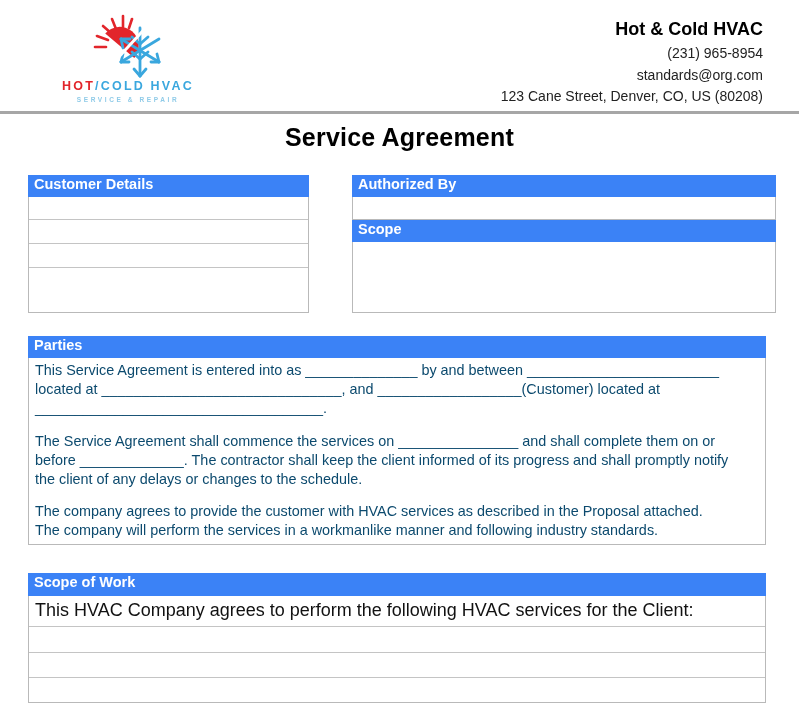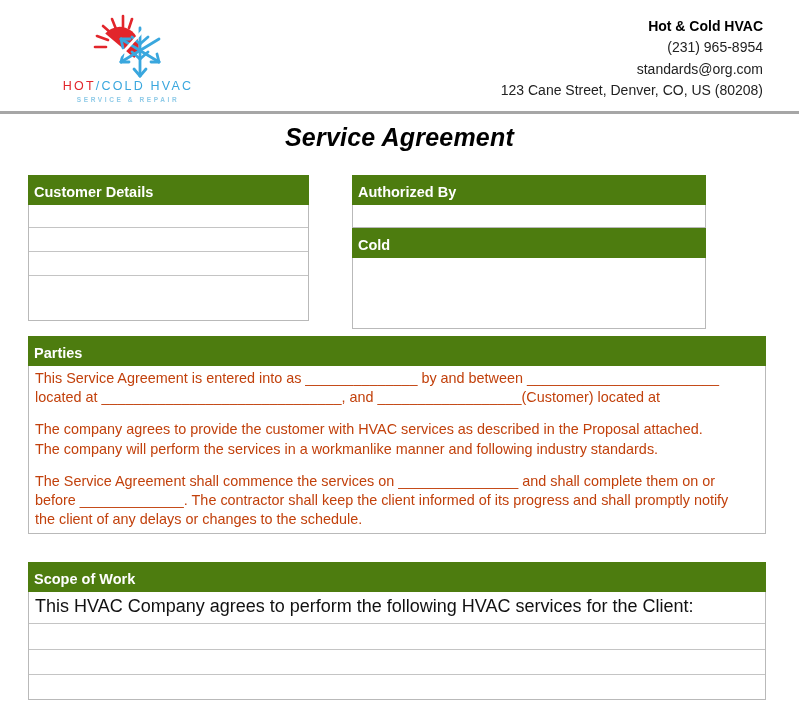--- a/index.html
+++ b/index.html
@@ -31,21 +31,21 @@
   }
   .logo-mark {
     width: 86px;
     height: 64px;
     margin: 0 auto;
     display: block;
   }
   .logo-wordmark {
     margin-top: 2px;
     font-size: 12.5px;
-    font-weight: normal;
+    font-weight: bold;
     letter-spacing: 2.2px;
     line-height: 1.1;
     white-space: nowrap;
   }
   .logo-wordmark .hot { color: #e2252b; }
   .logo-wordmark .cold { color: #3aa7de; }
   .logo-tagline {
     margin-top: 2px;
     font-size: 6.5px;
     font-weight: bold;
@@ -55,21 +55,21 @@
   }
 
   .company-block {
     position: absolute;
     right: 36px;
     top: 16px;
     text-align: right;
     line-height: 1.52;
   }
   .company-name {
-    font-size: 14px;
+    font-size: 18px;
     font-weight: bold;
     color: #000000;
   }
   .company-line {
     font-size: 14px;
     color: #222222;
   }
 
   .head-rule {
     position: absolute;
@@ -81,36 +81,35 @@
   }
 
   
   .doc-title {
     text-align: center;
     font-size: 25px;
     font-weight: bold;
     color: #000000;
     margin-top: 11px;
     letter-spacing: 0.2px;
-    font-style: italic;
   }
 
   
   .panel {
     border: 1px solid #b9b9b9;
     border-top: none;
     background: #ffffff;
     box-sizing: border-box;
   }
   .bar {
-    background: #4d7c0f;
+    background: #3b82f6;
     color: #ffffff;
     font-weight: bold;
     font-size: 14.5px;
-    padding: 8px 0 4px 6px;
+    padding: 0 0 4px 6px;
     line-height: 1.25;
     box-sizing: border-box;
   }
   .row {
     border-top: 1px solid #c4c4c4;
     box-sizing: border-box;
   }
   .row:first-child { border-top: none; }
 
   
@@ -122,21 +121,21 @@
   .col-left {
     position: absolute;
     left: 28px;
     top: 0;
     width: 281px;
   }
   .col-right {
     position: absolute;
     left: 352px;
     top: 0;
-    width: 354px;
+    width: 424px;
   }
   .cd-r1 { height: 22px; }
   .cd-r2 { height: 24px; }
   .cd-r3 { height: 24px; }
   .cd-r4 { height: 45px; }
 
   .auth-row { height: 22px; }
   .notes-body { height: 70px; }
 
   
@@ -145,21 +144,21 @@
   }
   .section-body {
     border: 1px solid #b9b9b9;
     border-top: none;
     padding: 0;
     box-sizing: border-box;
   }
   .section-text {
     font-size: 14.4px;
     line-height: 1.33;
-    color: #c2410c;
+    color: #0c4a6e;
     padding: 3px 6px 4px 6px;
   }
   .section-text p { margin: 0; }
   .section-text p.gap { margin-top: 13px; }
 
   .parties-wrap { margin-top: 22px; border-radius: 10px; }
   .scope-wrap { margin-top: 28px; }
 
   .scope-intro {
     font-size: 18px;
@@ -233,44 +232,45 @@
       <div class="row cd-r3"></div>
       <div class="row cd-r4"></div>
     </div>
   </div>
 
   <div class="col-right">
     <div class="bar">Authorized By</div>
     <div class="panel">
       <div class="row auth-row"></div>
     </div>
-    <div class="bar">Cold</div>
+    <div class="bar">Scope</div>
     <div class="panel">
       <div class="row notes-body"></div>
     </div>
   </div>
 
 </div>
 
 <div class="section parties-wrap">
   <div class="bar">Parties</div>
   <div class="section-body">
     <div class="section-text">
       <p>
         <span>This Service Agreement is entered into as ______________  by and between ________________________</span><br>
         <span>located at ______________________________, and __________________(Customer) located at</span><br>
-      </p>
-      <p class="gap">
-        <span>The company agrees to provide the customer with HVAC services  as described in the Proposal attached.</span><br>
-        <span>The company will perform the services in a workmanlike manner and following industry standards.</span>
+        <span>____________________________________.</span>
       </p>
       <p class="gap">
         <span>The Service Agreement shall commence the services on _______________ and shall complete them on or</span><br>
         <span>before _____________. The contractor shall keep the client informed of its progress and shall promptly notify</span><br>
         <span>the client of any delays or changes to the schedule.</span>
+      </p>
+      <p class="gap">
+        <span>The company agrees to provide the customer with HVAC services  as described in the Proposal attached.</span><br>
+        <span>The company will perform the services in a workmanlike manner and following industry standards.</span>
       </p>
     </div>
   </div>
 </div>
 
 <div class="section scope-wrap">
   <div class="bar">Scope of Work</div>
   <div class="section-body">
     <div class="scope-intro">This HVAC Company agrees to perform the following HVAC services for the Client:</div>
     <div class="row scope-row first"></div>

